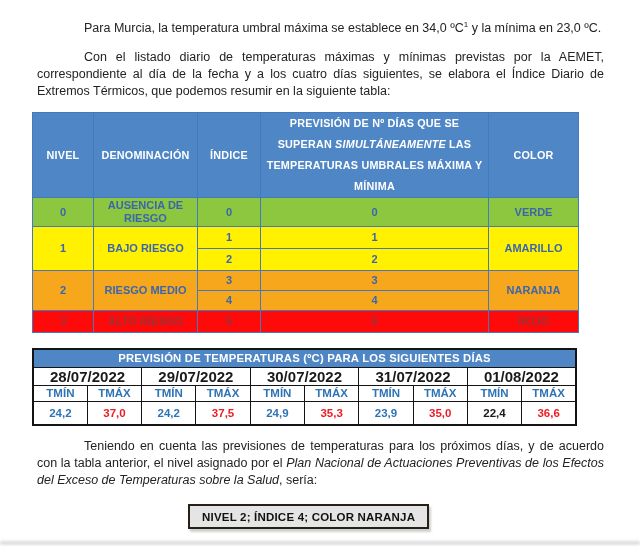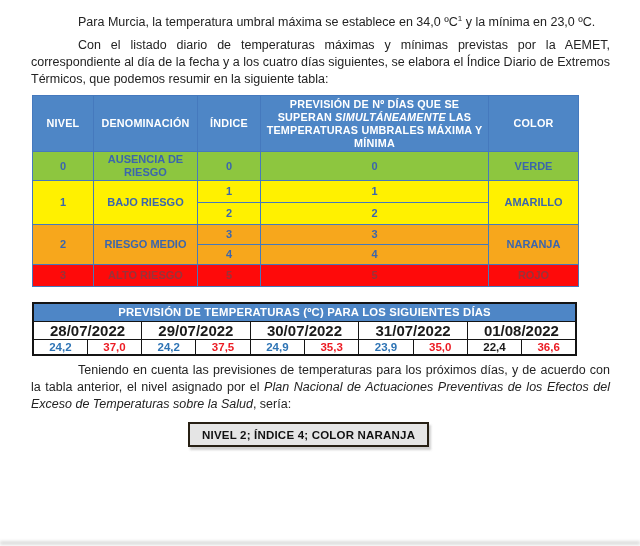--- a/index.html
+++ b/index.html
@@ -2,39 +2,39 @@
 <html><head>
 <meta charset="utf-8">
 <style>
   html,body{margin:0;padding:0;}
   body{
     width:640px;height:546px;overflow:hidden;background:#ffffff;
     font-family:"Liberation Sans", sans-serif;color:#222;position:relative;
   }
   .doc{padding:8px 24px 0 25px;}
   p.body-text{
-    font-size:12.5px;line-height:17px;text-align:justify;margin:6px;
+    font-size:12.5px;line-height:17px;text-align:justify;margin:12px;
     text-indent:47px;color:#232323;
   }
   p.body-text sup{font-size:8px;vertical-align:super;line-height:0;}
   .it{font-style:italic;}
   .mt14{margin-top:14px;}
   .mt17{margin-top:17px;}
 
   
   table.risk{
     border-collapse:collapse;table-layout:fixed;width:546px;
     margin:7px 0 0 7px;
   }
   table.risk td,table.risk th{
     border:1.5px solid #4579bd;text-align:center;vertical-align:middle;
     padding:0 2px;font-weight:bold;overflow:hidden;
   }
   table.risk th{
-    background:#4e86c6;color:#ffffff;font-size:10.8px;line-height:13px;
+    background:#4e86c6;color:#ffffff;font-size:10.8px;line-height:21px;
     letter-spacing:.2px;
   }
   tr.risk-header{height:56px;}
   tr.row-green{height:29px;}
   tr.row-yellow{height:22px;}
   tr.row-orange{height:20px;}
   tr.row-red{height:22px;}
   .bg-green td{background:#8dc63f;}
   .bg-yellow td{background:#fff100;}
   .bg-orange td{background:#f7a71c;}
@@ -50,21 +50,21 @@
   table.forecast td{
     border:1.5px solid #141414;text-align:center;vertical-align:middle;
     font-weight:bold;padding:0;
   }
   tr.fc-title{height:18px;}
   tr.fc-title td{background:#4e86c6;color:#ffffff;font-size:11.3px;letter-spacing:.2px;}
   tr.fc-dates{height:16px;}
   tr.fc-dates td{font-size:15px;color:#1a1a1a;}
   tr.fc-labels{height:16px;}
   tr.fc-labels td{font-size:11.5px;color:#2e74b5;}
-  tr.fc-values{height:16px;}
+  tr.fc-values{height:24px;}
   tr.fc-values td{font-size:11.5px;}
   td.v-min{color:#2e74b5;}
   td.v-max{color:#ec1c24;margin-top:20px;}
   td.v-black{color:#1a1a1a;}
 
   
   .result-box{
     display:inline-block;margin:3px 0 0 163px;background:#e5e5e5;
     border:2px solid #272014;padding:5px 12px 4px 12px;
     font-size:11.5px;font-weight:bold;color:#111;letter-spacing:.2px;
@@ -159,20 +159,32 @@
         <tr class="fc-title">
       <td colspan="10">PREVISIÓN DE TEMPERATURAS (ºC) PARA LOS SIGUIENTES DÍAS</td>
     </tr>
     <tr class="fc-dates">
       <td colspan="2">28/07/2022</td>
       <td colspan="2">29/07/2022</td>
       <td colspan="2">30/07/2022</td>
       <td colspan="2">31/07/2022</td>
       <td colspan="2">01/08/2022</td>
     </tr>
+    <tr class="fc-labels">
+      <td>TMÍN</td>
+      <td>TMÁX</td>
+      <td>TMÍN</td>
+      <td>TMÁX</td>
+      <td>TMÍN</td>
+      <td>TMÁX</td>
+      <td>TMÍN</td>
+      <td>TMÁX</td>
+      <td>TMÍN</td>
+      <td>TMÁX</td>
+    </tr>
     <tr class="fc-values">
       <td class="v-min">24,2</td>
       <td class="v-max">37,0</td>
       <td class="v-min">24,2</td>
       <td class="v-max">37,5</td>
       <td class="v-min">24,9</td>
       <td class="v-max">35,3</td>
       <td class="v-min">23,9</td>
       <td class="v-max">35,0</td>
       <td class="v-black">22,4</td>

